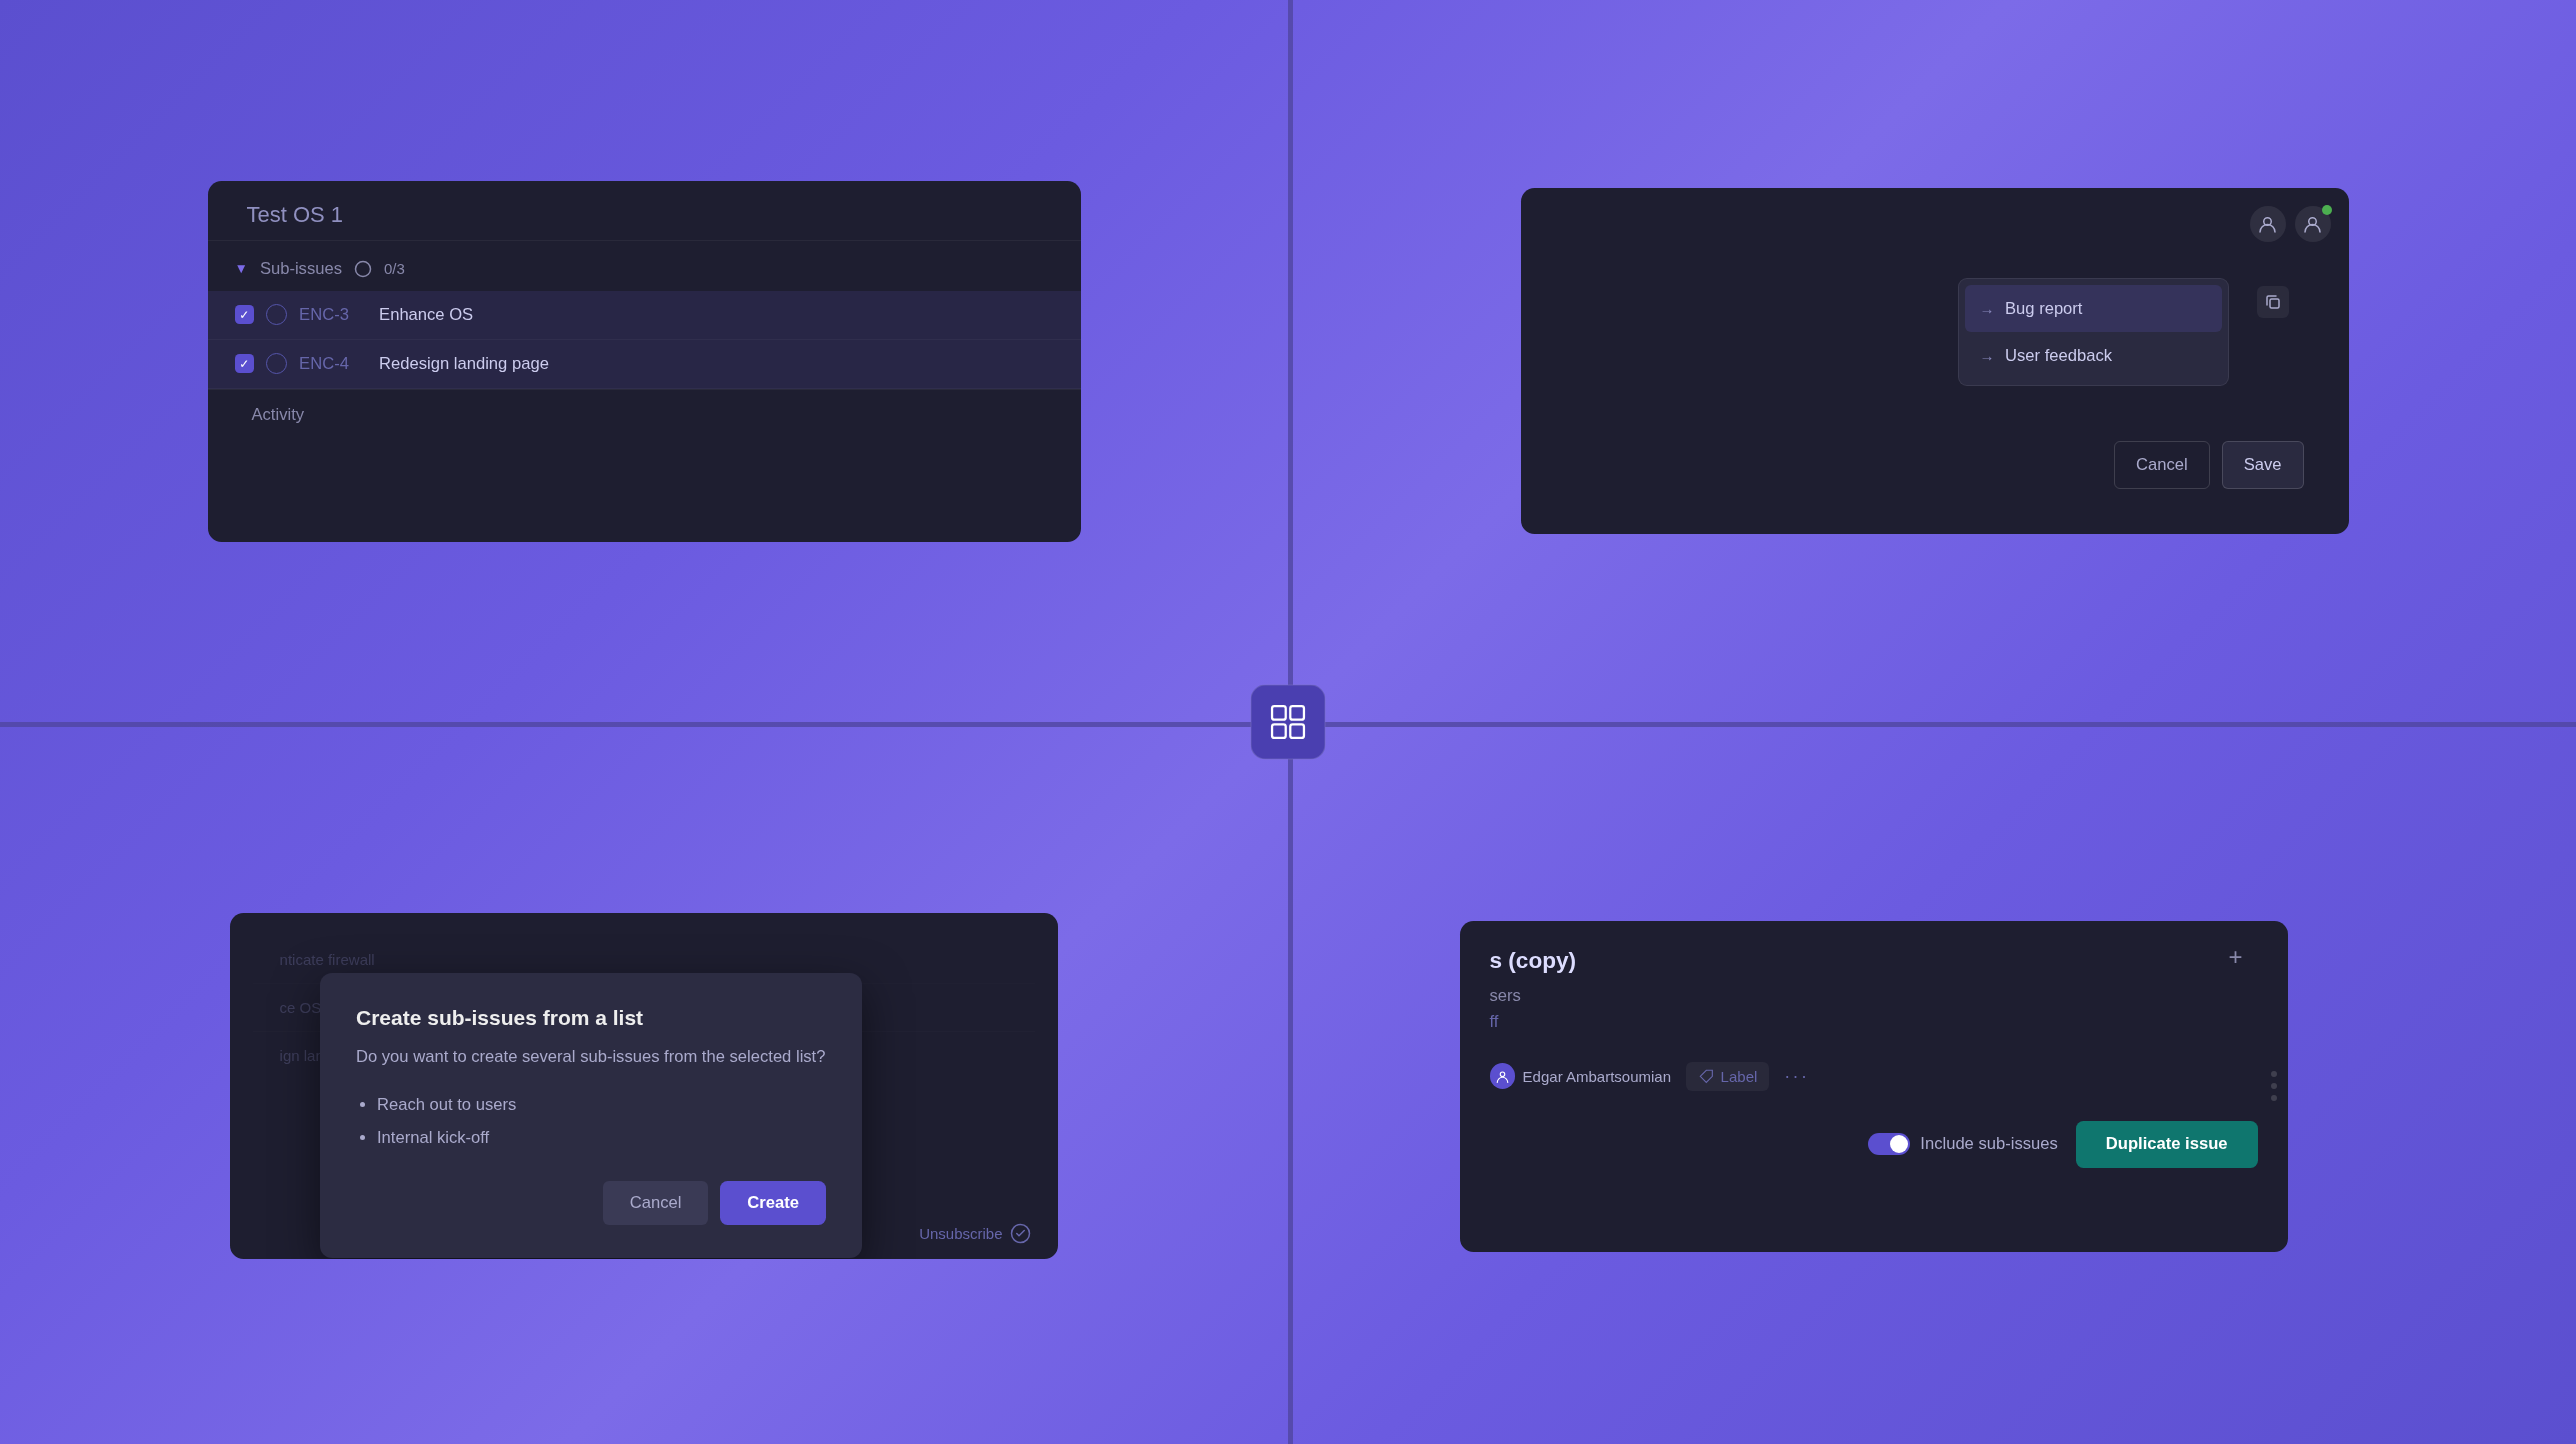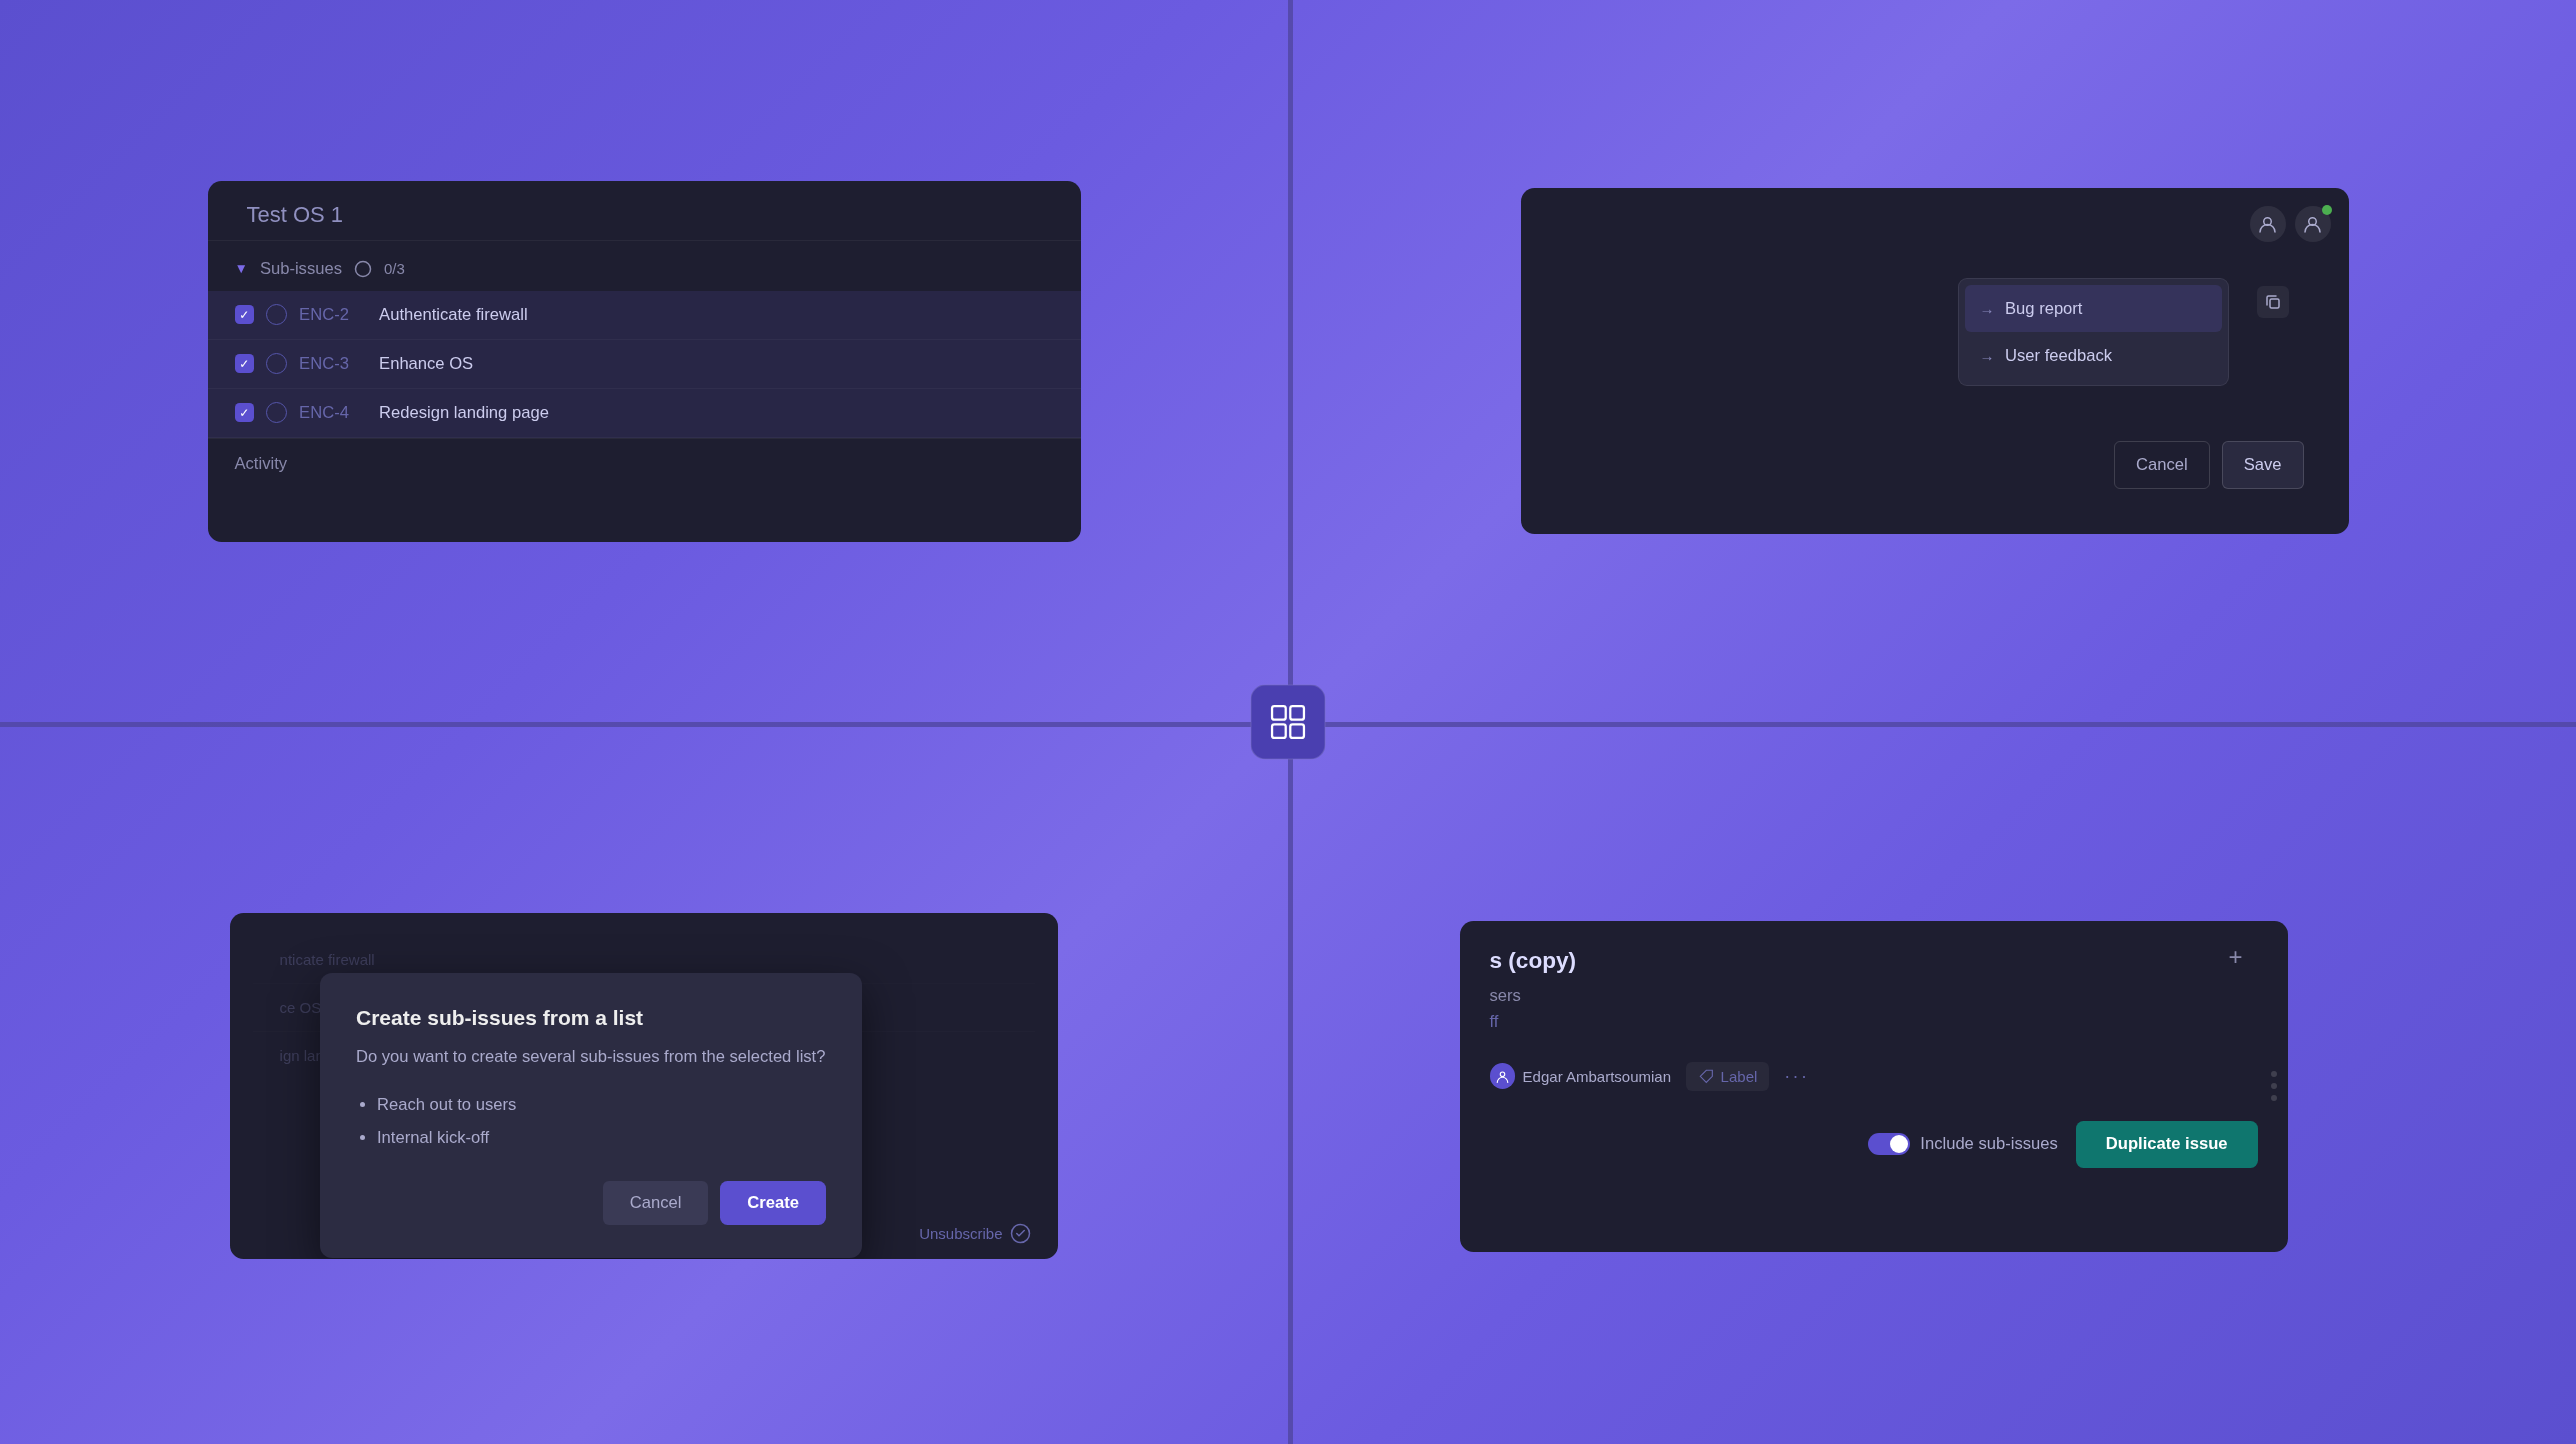--- a/index.html
+++ b/index.html
@@ -149,21 +149,21 @@
       font-size: 16.6px;
       min-width: 68px;
     }
 
     .issue-title {
       color: #ccccee;
       font-size: 16.6px;
     }
 
     .activity-label {
-      padding: 15px 27px;
+      padding: 15px 44px;
       color: #8888aa;
       font-size: 16.6px;
       border-top: 0.8px solid rgba(255,255,255,0.05);
     }
 
     
     .q2-card {
       width: 828px;
       height: 346px;
       background: #1e1e30;
@@ -526,26 +526,20 @@
       <span class="triangle">▼</span>
       <span>Sub-issues</span>
       <div class="progress-badge">
         <svg width="18" height="18" viewBox="0 0 24 24" fill="none">
           <circle cx="12" cy="12" r="10" stroke="#8888aa" stroke-width="2"></circle>
         </svg>
         <span>0/3</span>
       </div>
     </div>
 
-    <div class="issue-row highlighted">
-      <div class="checkbox-blue"></div>
-      <div class="circle-badge"></div>
-      <span class="issue-id">ENC-2</span>
-      <span class="issue-title">Authenticate firewall</span>
-    </div>
     <div class="issue-row highlighted">
       <div class="checkbox-blue"></div>
       <div class="circle-badge"></div>
       <span class="issue-id">ENC-3</span>
       <span class="issue-title">Enhance OS</span>
     </div>
     <div class="issue-row highlighted">
       <div class="checkbox-blue"></div>
       <div class="circle-badge"></div>
       <span class="issue-id">ENC-4</span>

